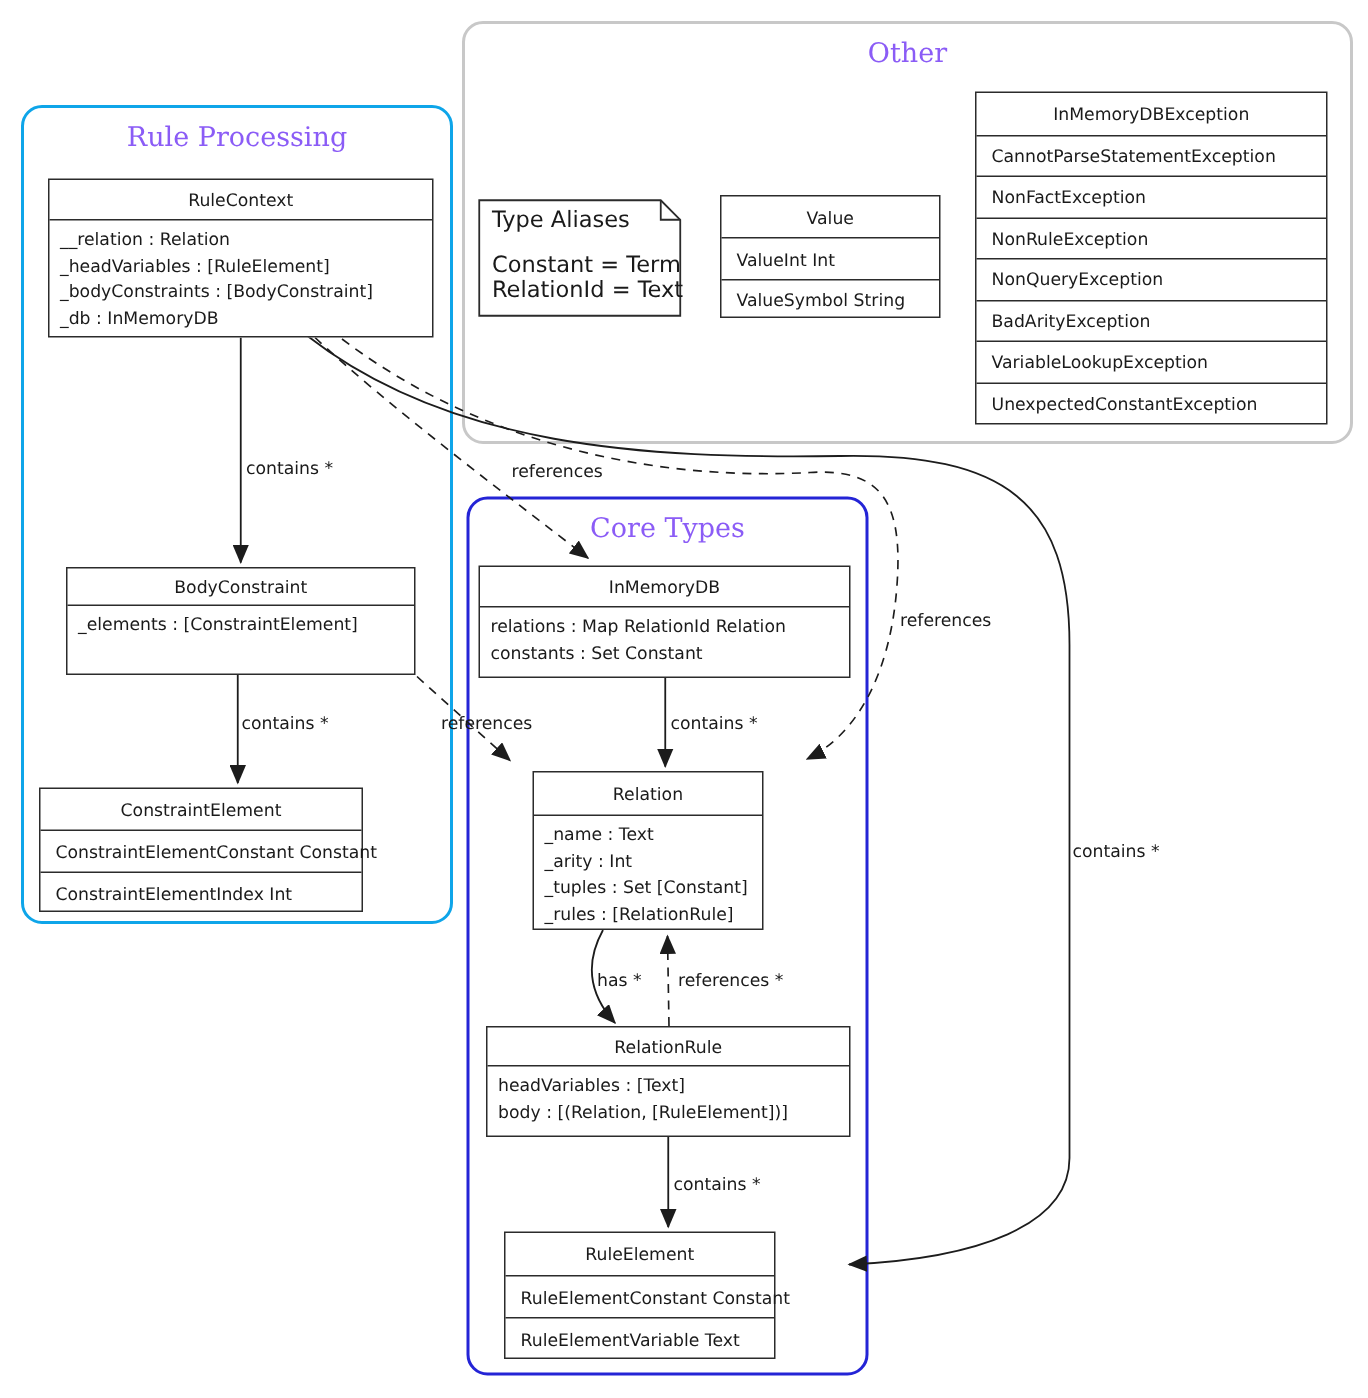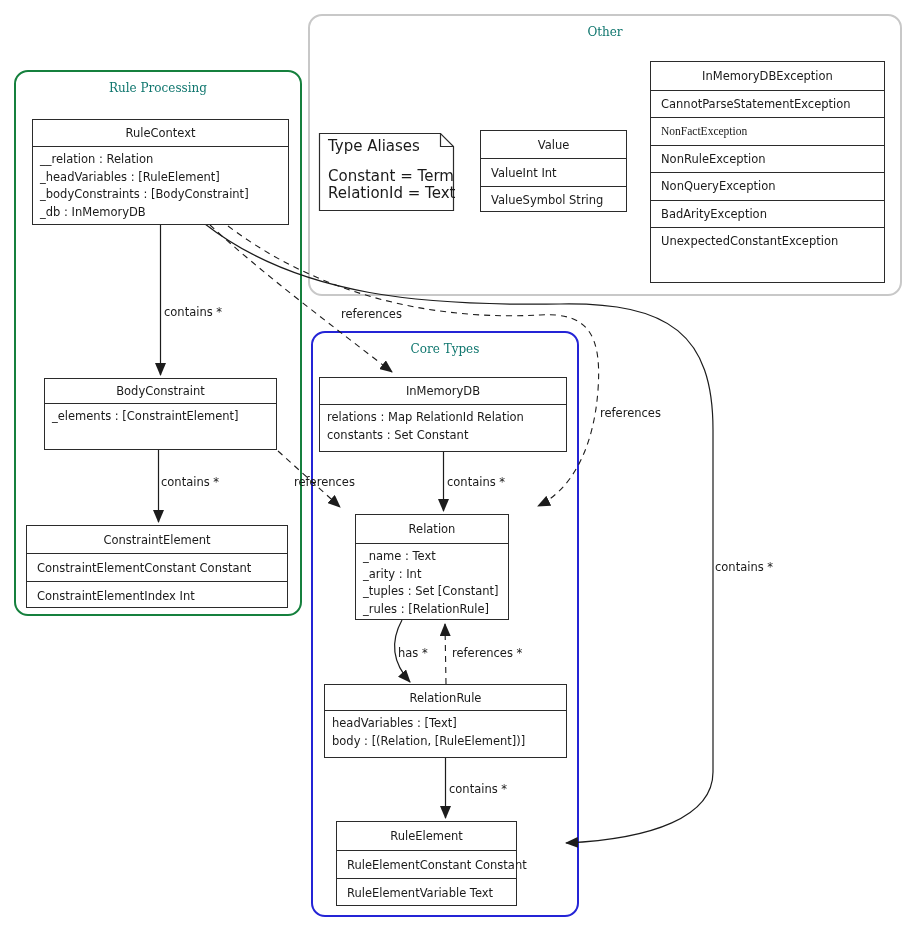--- a/index.html
+++ b/index.html
@@ -3,24 +3,24 @@
 <meta charset="utf-8">
 <style>
   html,body { margin:0; padding:0; background:#ffffff; }
   .canvas {
     position:relative; width:912px; height:932px; background:#ffffff;
     font-family:"DejaVu Sans", sans-serif; color:#1a1a1a; overflow:hidden;
   }
   
   .group { position:absolute; border-radius:14px; background:transparent; z-index:1; }
   .group-title {
-    font-family:"DejaVu Serif", serif; font-size:12px; text-align:center;
-    margin-top:9px; color:#0f766e;
+    font-family:"DejaVu Serif", serif; font-size:18px; text-align:center;
+    margin-top:9px; color:#8b5cf6;
   }
-  .g-green { border:2px solid #15803d; }
+  .g-green { border:2px solid #0ea5e9; }
   .g-gray  { border:2px solid #c8c8c8; }
   .g-blue  { border:2px solid #2424d6; }
   
   svg.edges { position:absolute; left:0; top:0; z-index:2; }
   svg.edges path.e { fill:none; stroke:#1c1c1c; stroke-width:1.2px; }
   svg.edges path.dash { stroke-dasharray:6 5; stroke-width:1.1px; }
   svg.edges text { font-family:"DejaVu Sans", sans-serif; font-size:11.5px; fill:#1a1a1a; }
   
   .box {
     position:absolute; background:#ffffff; border:1.2px solid #2b2b2b;
@@ -103,21 +103,21 @@
     </div>
   </div>
 
   <div class="box" style="left:44px; top:378px; width:233px; height:72px;">
     <div class="box-h" style="height:25px;">BodyConstraint</div>
     <div class="lines">
       <div>_elements : [ConstraintElement]</div>
     </div>
   </div>
 
-  <div class="box" style="left:26px; top:525px; width:262px; height:83px;">
+  <div class="box" style="left:26px; top:525px; width:216px; height:83px;">
     <div class="box-h noline" style="height:27px;">ConstraintElement</div>
     <div class="row" style="height:28px;">ConstraintElementConstant Constant</div>
     <div class="row" style="height:28px;">ConstraintElementIndex Int</div>
   </div>
 
   <div class="box" style="left:319px; top:377px; width:248px; height:75px;">
     <div class="box-h" style="height:27px;">InMemoryDB</div>
     <div class="lines">
       <div>relations : Map RelationId Relation</div>
       <div>constants : Set Constant</div>
@@ -150,24 +150,25 @@
 
   <div class="box" style="left:480px; top:130px; width:147px; height:82px;">
     <div class="box-h noline" style="height:27px;">Value</div>
     <div class="row" style="height:28px;">ValueInt Int</div>
     <div class="row" style="height:27px;">ValueSymbol String</div>
   </div>
 
   <div class="box" style="left:650px; top:61px; width:235px; height:222px;">
     <div class="box-h noline" style="height:27.5px;text-align:center;">InMemoryDBException</div>
     <div class="row" style="height:27.5px;">CannotParseStatementException</div>
-    <div class="row" style="height:27.5px;font-family:Liberation Serif, serif;">NonFactException</div>
+    <div class="row" style="height:27.5px;">NonFactException</div>
     <div class="row" style="height:27.5px;">NonRuleException</div>
     <div class="row" style="height:27.5px;">NonQueryException</div>
     <div class="row" style="height:27.5px;">BadArityException</div>
+    <div class="row" style="height:27.5px;">VariableLookupException</div>
     <div class="row" style="height:27.5px;">UnexpectedConstantException</div>
   </div>
 
   <div class="note-text" style="left:328px; top:138px;">
     <div>Type Aliases</div>
     <div class="note-gap"></div>
     <div>Constant = Term</div>
     <div>RelationId = Text</div>
   </div>
 

